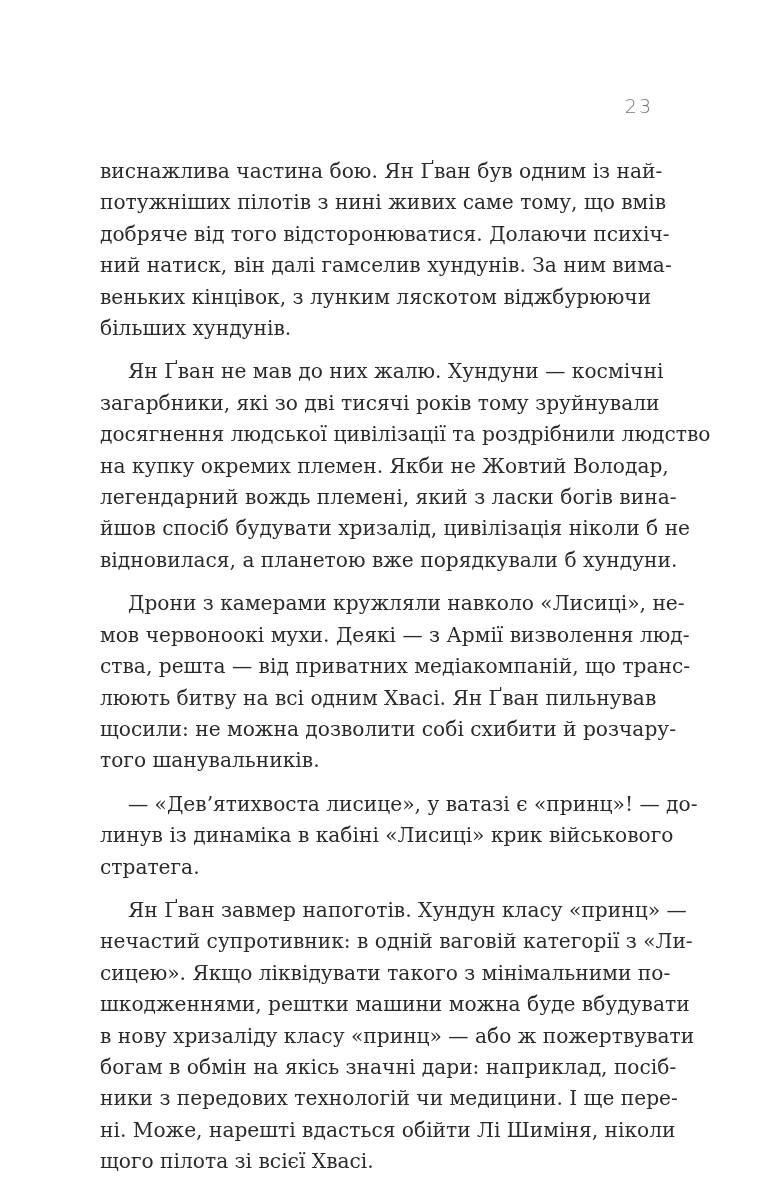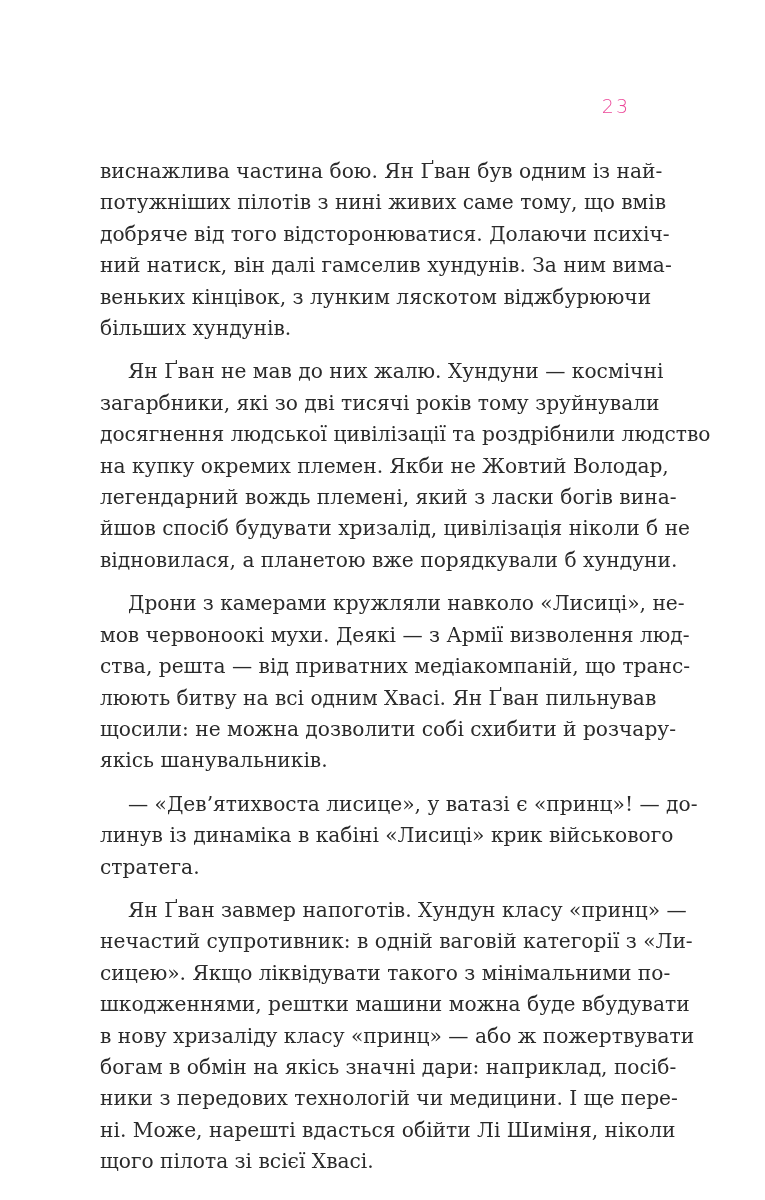--- a/index.html
+++ b/index.html
@@ -1,20 +1,20 @@
 <!DOCTYPE html>
 <html><head>
 <meta charset="utf-8">
 <style>
   html, body { margin: 0; padding: 0; background: #ffffff; }
   body { width: 765px; height: 1200px; position: relative; overflow: hidden; }
   .page-number {
-    position: absolute; top: 95px; right: 135px;
+    position: absolute; top: 95px; right: 112px;
     font-family: "DejaVu Sans", sans-serif; font-size: 19px; letter-spacing: 2px;
-    color: #ec4899; font-weight: 300;
+    color: #737373; font-weight: 300;
   }
   .body-text {
     position: absolute; left: 88px; top: 144px; width: 551px;
     font-family: "DejaVu Serif", serif; font-size: 20.2px; line-height: 31.4px;
     color: #2b2b2b;
   }
   .line { display: block; white-space: nowrap; text-align: justify; text-align-last: justify; }
   .line.last { text-align-last: left; }
   .line.indent { padding-left: 28px; }
   .para { margin: 12px; }
@@ -41,21 +41,21 @@
         <span class="line">легендарний вождь племені, який з ласки богів вина-</span>
         <span class="line">йшов спосіб будувати хризалід, цивілізація ніколи б не</span>
         <span class="line last">відновилася, а планетою вже порядкували б хундуни.</span>
       </div>
       <div class="para">
         <span class="line indent">Дрони з камерами кружляли навколо «Лисиці», не-</span>
         <span class="line">мов червоноокі мухи. Деякі — з Армії визволення люд-</span>
         <span class="line">ства, решта — від приватних медіакомпаній, що транс-</span>
         <span class="line">люють битву на всі одним Хвасі. Ян Ґван пильнував</span>
         <span class="line">щосили: не можна дозволити собі схибити й розчару-</span>
-        <span class="line last">якісь шанувальників.</span>
+        <span class="line last">того шанувальників.</span>
       </div>
       <div class="para">
         <span class="line indent">— «Дев’ятихвоста лисице», у ватазі є «принц»! — до-</span>
         <span class="line">линув із динаміка в кабіні «Лисиці» крик військового</span>
         <span class="line last">стратега.</span>
       </div>
       <div class="para">
         <span class="line indent">Ян Ґван завмер напоготів. Хундун класу «принц» —</span>
         <span class="line">нечастий супротивник: в одній ваговій категорії з «Ли-</span>
         <span class="line">сицею». Якщо ліквідувати такого з мінімальними по-</span>

